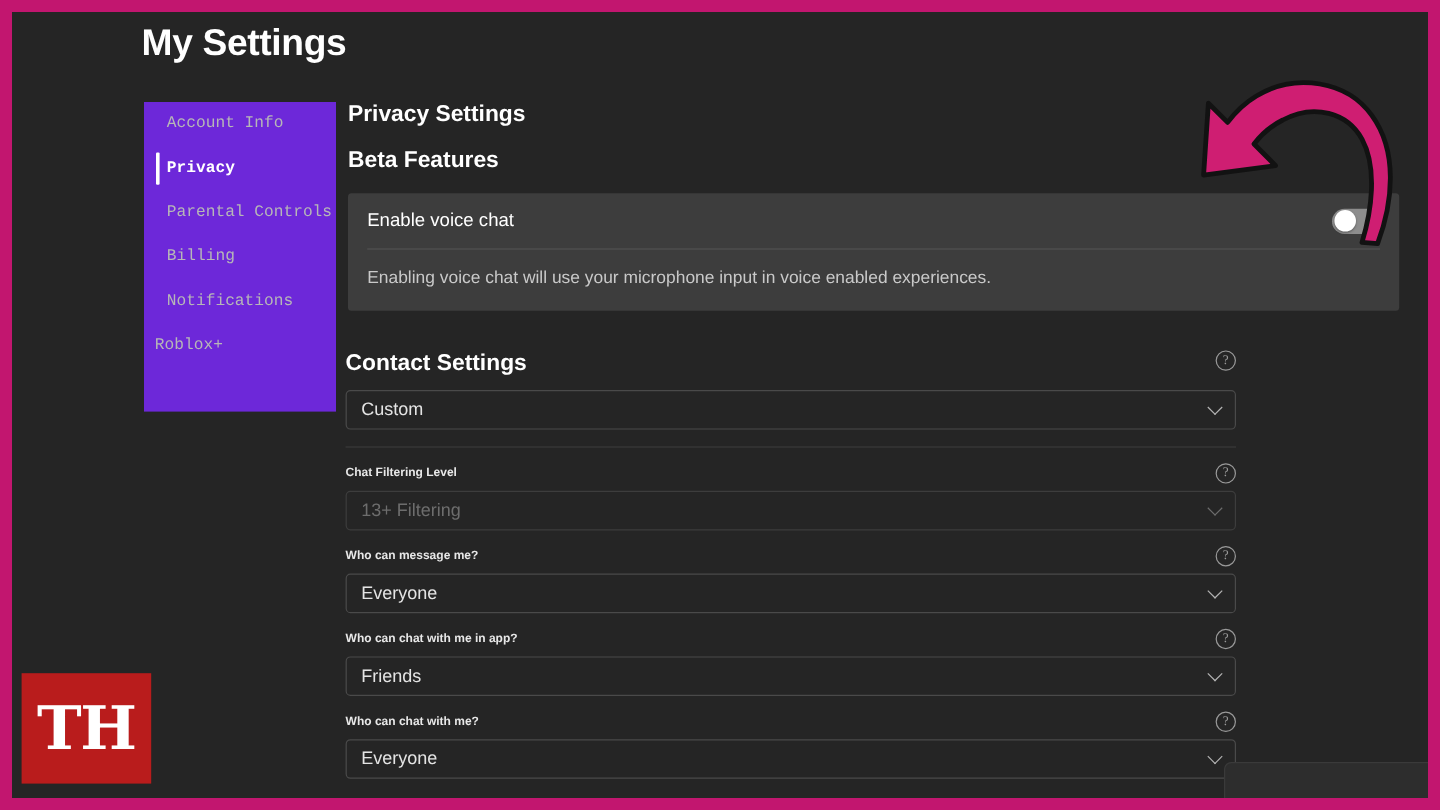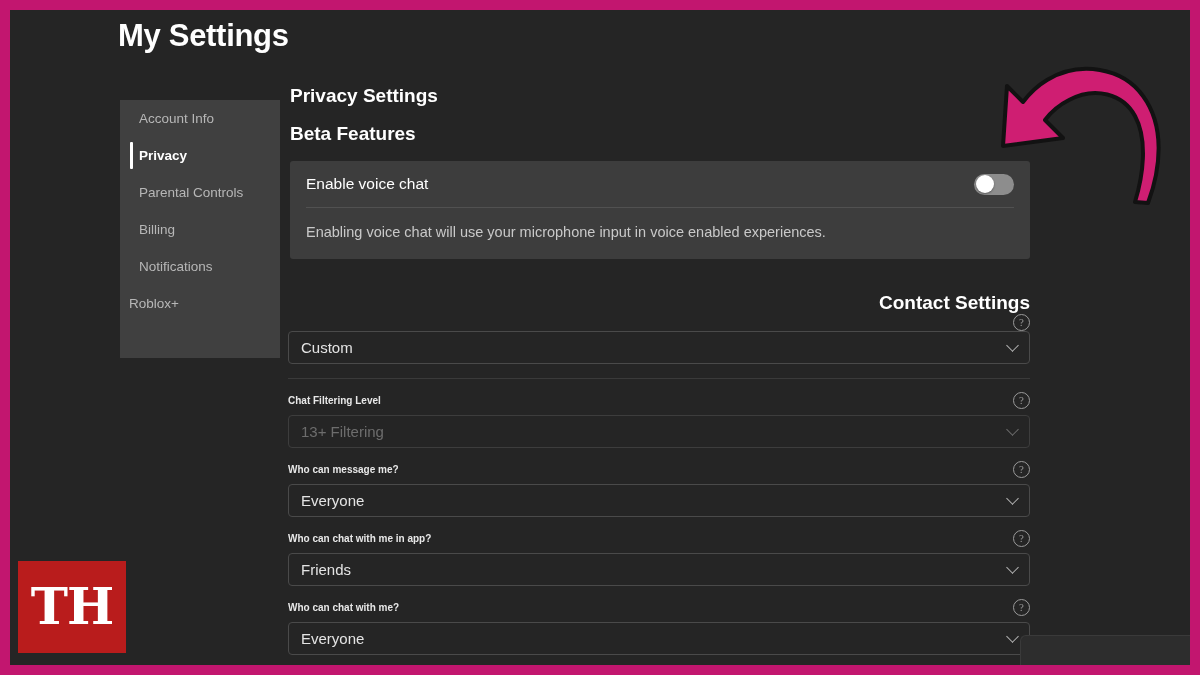--- a/index.html
+++ b/index.html
@@ -39,24 +39,25 @@
     font-size: 31px;
     font-weight: bold;
     color: #ffffff;
     letter-spacing: -0.3px;
   }
 
   
   #sidebar {
     position: absolute;
     left: 110px;
-    top: 90px;
+    top: 75px;
     width: 160px;
     height: 258px;
-    background: #404040;
+    background: #6d28d9;
+    font-family: Liberation Mono, monospace;
   }
   .side-item {
     position: relative;
     height: 37px;
     display: flex;
     align-items: center;
     padding-left: 19px;
     font-size: 13.5px;
     color: #b7b7b7;
     cursor: pointer;
@@ -99,21 +100,21 @@
     font-size: 19px;
     font-weight: bold;
     color: #ffffff;
     margin-left: 10px;
     margin-bottom: 11px;
   }
 
   
   .vc-card {
     margin-left: 10px;
-    width: 740px;
+    width: 876px;
     background: #3d3d3d;
     border-radius: 3px;
     padding: 0 16px;
     margin-top: 16px;
   }
   .vc-row {
     height: 47px;
     display: flex;
     align-items: center;
     justify-content: space-between;
@@ -151,23 +152,23 @@
   }
 
   
   .contact-wrap {
     margin-left: 8px;
     width: 742px;
     margin-top: 33px;
   }
   .section-head {
     display: flex;
-    align-items: flex-end;
+    align-items: flex-start;
     justify-content: space-between;
-    flex-direction: column;
+    margin-bottom: 11px;
   }
   .h-contact {
     font-size: 19px;
     font-weight: bold;
     color: #ffffff;
   }
 
   .help-icon {
     width: 17px;
     height: 17px;

